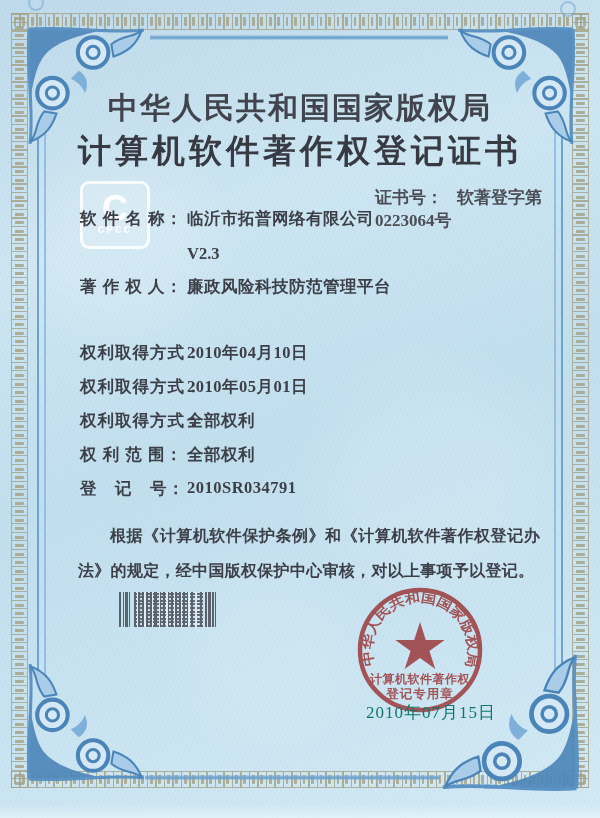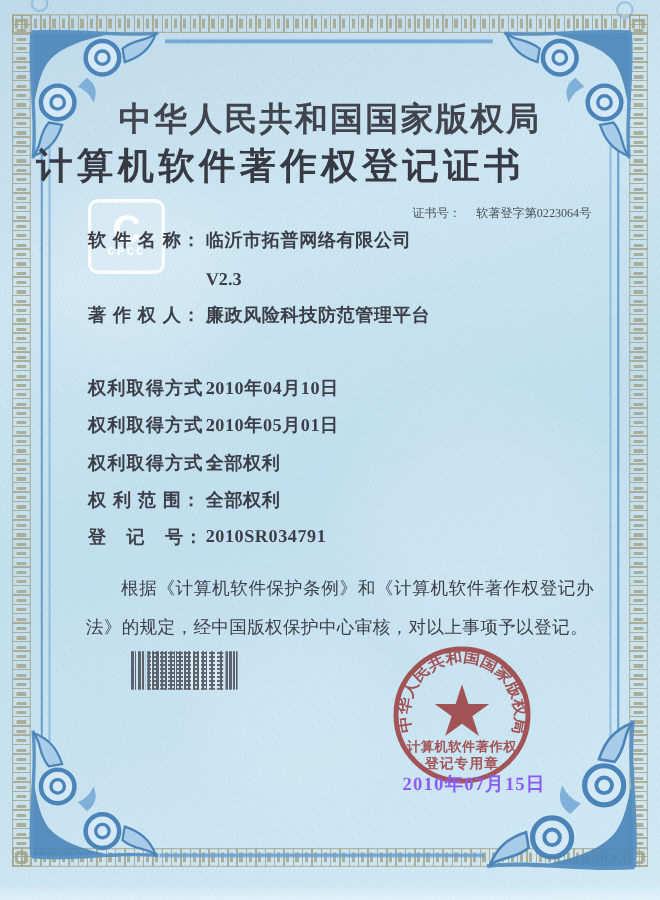--- a/index.html
+++ b/index.html
@@ -59,45 +59,45 @@
   .ring{position:absolute;width:12px;height:12px;border:2px solid #79a9cf;border-radius:50%;opacity:.55;z-index:2;}
   
   .wm{position:absolute;left:80px;top:181px;width:64px;height:62px;z-index:3;
     border:3px solid rgba(255,255,255,.85);border-radius:9px;background:rgba(255,255,255,.16);
     display:flex;flex-direction:column;align-items:center;justify-content:center;color:rgba(255,255,255,.95);}
   .wm-c{font-size:36px;font-weight:bold;line-height:30px;font-family:"Liberation Sans","DejaVu Sans",sans-serif;}
   .wm-cap{font-size:11px;font-weight:bold;letter-spacing:2px;font-family:Liberation Mono, monospace;}
   
   .txt{position:absolute;z-index:5;color:#3b3e46;}
   .issuer{left:0;right:0;top:88px;text-align:center;font-size:30px;font-weight:bold;letter-spacing:2px;color:#41444d;}
-  .cert-title{left:0;right:0;top:129px;font-size:33px;font-weight:bold;letter-spacing:4px;color:#373a42;margin-left:33px;}
-  .certno{left:375px;top:186px;font-size:11px;color:#4b4e56;font-weight:400;}
+  .cert-title{left:0;right:0;top:129px;text-align:center;font-size:33px;font-weight:bold;letter-spacing:4px;color:#373a42;}
+  .certno{left:375px;top:186px;font-size:17px;color:#4b4e56;font-weight:700;}
   .certno .num{margin-left:14px;}
   .row{position:absolute;left:0;z-index:5;font-size:16.5px;font-weight:600;color:#3c3f47;}
   .row .lab{position:absolute;left:80px;top:0;white-space:pre;letter-spacing:1px;}
   .row .val{position:absolute;left:187px;top:0;white-space:pre;letter-spacing:.5px;}
   .row .val2{position:absolute;left:187px;top:36px;white-space:pre;}
-  .statement{left:78px;top:518px;width:462px;font-size:16px;font-weight:400;line-height:35px;
+  .statement{left:78px;top:518px;width:462px;font-size:16px;font-weight:700;line-height:35px;
     text-indent:2em;letter-spacing:.3px;color:#3c3f47;text-align:justify;}
   
   .barcode{position:absolute;left:119px;top:592px;width:97px;height:35px;z-index:5;display:flex;opacity:.88;}
   .bc-start{width:13px;height:100%;
     background:repeating-linear-gradient(90deg,#4e525b 0 2.5px,transparent 2.5px 4px,#4e525b 4px 5px,transparent 5px 6.5px);}
   .bc-stop{width:11px;height:100%;
     background:repeating-linear-gradient(90deg,#4e525b 0 2px,transparent 2px 3px,#4e525b 3px 6px,transparent 6px 7px);}
   .bc-mid{flex:1;height:100%;margin:0 2px;
     background:
       repeating-linear-gradient(90deg,transparent 0 3px,rgba(234,244,250,.95) 3px 4.5px,transparent 4.5px 7.3px),
       repeating-linear-gradient(0deg,rgba(78,82,91,.95) 0 2px,transparent 2px 3.6px),
       repeating-linear-gradient(90deg,#4e525b 0 2px,transparent 2px 4.1px);}
   
   .seal{position:absolute;left:346px;top:578px;width:148px;height:148px;z-index:6;
     mix-blend-mode:multiply;opacity:.85;}
-  .seal-date{position:absolute;left:366px;top:701px;z-index:7;font-size:17px;font-weight:700;
-    letter-spacing:1px;color:#8b5cf6;}
+  .seal-date{position:absolute;left:366px;top:701px;z-index:7;font-size:17px;font-weight:400;
+    letter-spacing:1px;color:#0f766e;}
 </style>
 </head>
 <body>
 
 <div class="texture"></div>
 <div class="photo-edge"></div>
 
 <div class="gk gk-h gk-top"></div>
 <div class="gk gk-h gk-bottom"></div>
 <div class="gk gk-v gk-left"></div>

